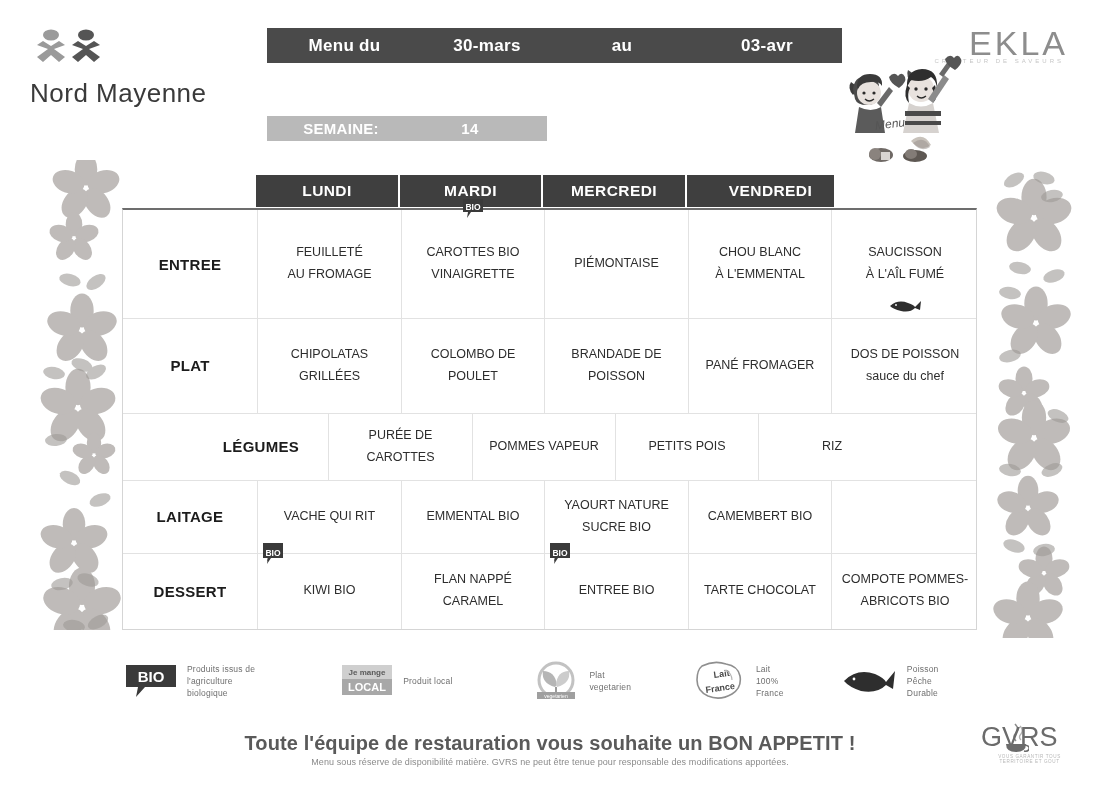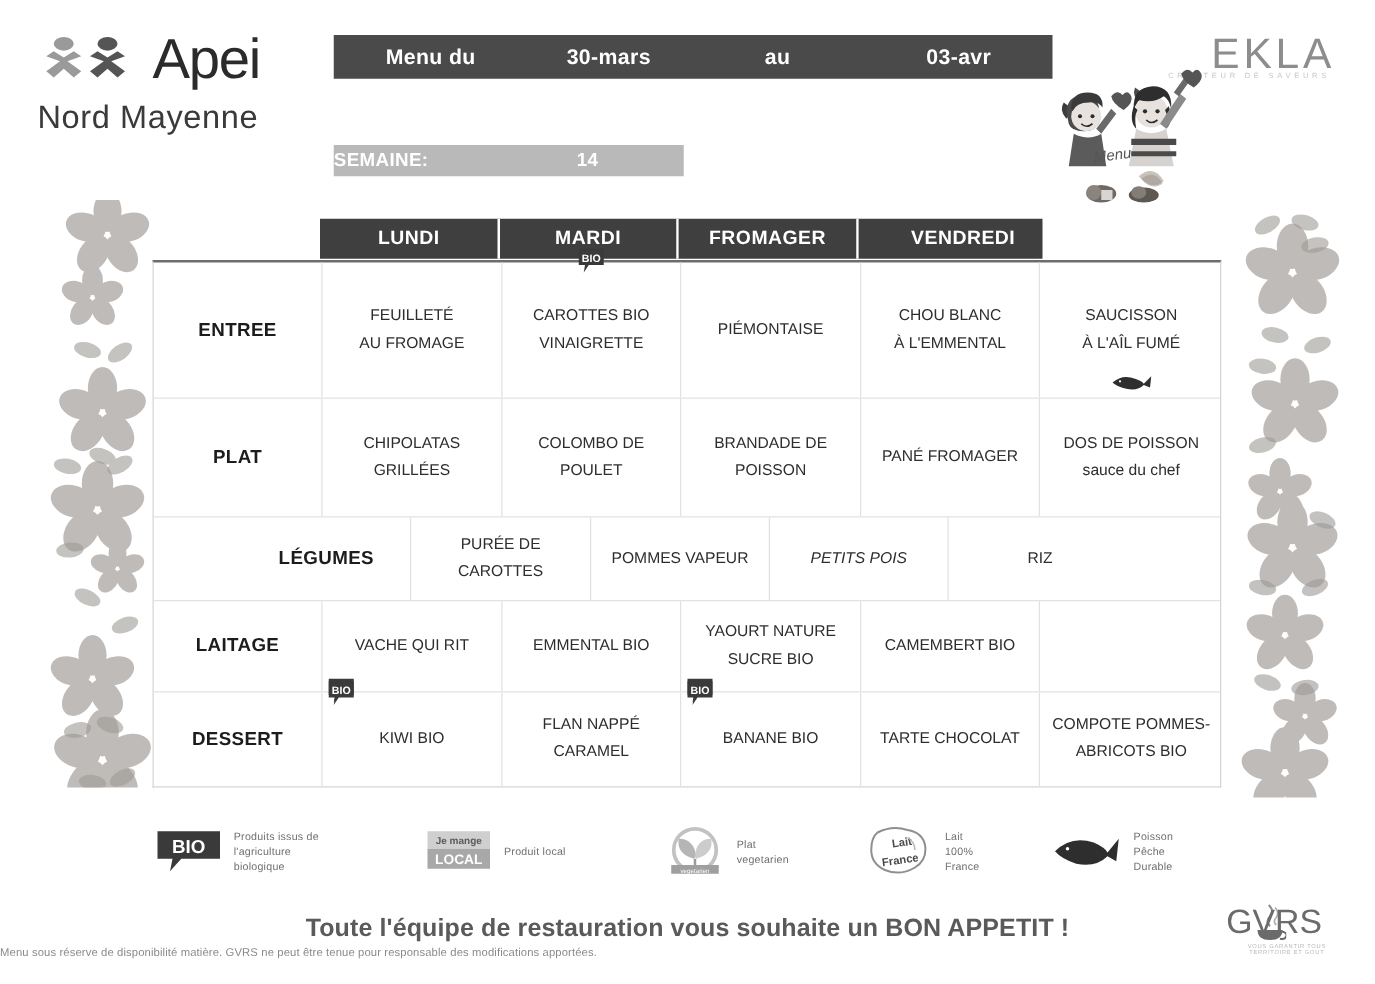--- a/index.html
+++ b/index.html
@@ -36,21 +36,21 @@
   .tb-start  { width: 130px; }
   .tb-au     { width: 140px; }
   .tb-end    { width: 150px; }
 
   .semaine-bar {
     position: absolute; left: 267px; top: 116px; width: 280px; height: 25px;
     background: #b9b9b9; color: #ffffff;
     display: flex; align-items: center;
     font-size: 15px; font-weight: bold; letter-spacing: 0.3px;
   }
-  .semaine-bar .sb-label { width: 148px; text-align: left; }
+  .semaine-bar .sb-label { width: 148px; text-align: center; }
   .semaine-bar .sb-value { width: 110px; text-align: center; }
 
   
   .ekla {
     position: absolute; right: 32px; top: 24px;
     font-size: 34px; letter-spacing: 3px; color: #8d8d8d; font-weight: 300;
   }
   .ekla-sub {
     position: absolute; right: 36px; top: 58px;
     font-size: 6px; letter-spacing: 3px; color: #c6c6c6;
@@ -134,21 +134,21 @@
   .li-5 { width: 150px; }
 
   
   .footer-main {
     position: absolute; left: 0; top: 732px; width: 1100px;
     text-align: center; font-size: 20px; font-weight: bold; color: #5a5a5a;
     letter-spacing: 0.1px;
   }
   .footer-sub {
     position: absolute; left: 0; top: 757px; width: 1100px;
-    font-size: 9px; color: #8a8a8a; letter-spacing: 0.1px;
+    text-align: center; font-size: 9px; color: #8a8a8a; letter-spacing: 0.1px;
   }
   .gvrs { position: absolute; right: 22px; top: 722px; width: 125px; height: 48px; text-align: center; }
   .gvrs-word {
     position: absolute; left: 28px; top: 0px;
     font-size: 27px; font-weight: 300; letter-spacing: 0px; color: #6b6b6b;
   }
   .gvrs-tag {
     position: absolute; left: 28px; top: 32px;
     font-size: 4.6px; color: #b8b8b8; letter-spacing: 0.6px;
   }
@@ -162,21 +162,20 @@
     <svg class="apei-people" viewBox="0 0 82 44">
       <g fill="#9a9a9a">
         <ellipse cx="17" cy="7" rx="8" ry="5.5"></ellipse>
         <path d="M3 17 L14 21 L3 29 L9 34 L17 27 L25 34 L31 29 L20 21 L31 17 L25 13 L17 18 L9 13 Z"></path>
       </g>
       <g fill="#555555">
         <ellipse cx="52" cy="7" rx="8" ry="5.5"></ellipse>
         <path d="M38 17 L49 21 L38 29 L44 34 L52 27 L60 34 L66 29 L55 21 L66 17 L60 13 L52 18 L44 13 Z"></path>
       </g>
     </svg>
-    <div class="apei-name">Apei</div>
     <div class="apei-sub">Nord Mayenne</div>
   </div>
 
   <div class="title-bar">
     <span class="seg tb-menu">Menu du</span>
     <span class="seg tb-start">30-mars</span>
     <span class="seg tb-au">au</span>
     <span class="seg tb-end">03-avr</span>
   </div>
 
@@ -305,21 +304,21 @@
       <use href="#leaf2" transform="translate(74,312) rotate(-22)"></use>
       <use href="#leaf2" transform="translate(36,388) rotate(18)"></use>
       <use href="#leaf2" transform="translate(66,392) rotate(-8)"></use>
     </g>
   </svg>
 
   <div class="menu-table">
     <div class="hdr-row" id="hdr-row">
         <div class="hdr-cell" style="width: 144px;">LUNDI</div>
         <div class="hdr-cell" style="width: 143px;">MARDI</div>
-        <div class="hdr-cell" style="width: 144px;">FROMAGER</div>
+        <div class="hdr-cell" style="width: 144px;">MERCREDI</div>
         <div class="hdr-cell" style="width: 147px;">VENDREDI</div>
       </div>
     <div class="grid" id="grid">
         <div class="row r-entree">
           <div class="row-label">ENTREE</div>
           <div class="cell" style="width: 144px;">
             <span class="txt">FEUILLETÉ
 AU FROMAGE</span>
           </div>
           <div class="cell" style="width: 143px;">
@@ -367,21 +366,21 @@
           </div>
         </div>
         <div class="row r-legumes">
           <div class="row-label">LÉGUMES</div>
           <div class="cell" style="width: 144px;">
             <span class="txt">PURÉE DE CAROTTES</span>
           </div>
           <div class="cell" style="width: 143px;">
             <span class="txt">POMMES VAPEUR</span>
           </div>
-          <div class="cell" style="width: 143px; font-style: italic;">
+          <div class="cell" style="width: 143px;">
             <span class="txt">PETITS POIS</span>
           </div>
           <div class="cell" style="width: 147px;">
             <span class="txt">RIZ</span>
           </div>
         </div>
         <div class="row r-laitage">
           <div class="row-label">LAITAGE</div>
           <div class="cell" style="width: 144px;">
             <span class="txt">VACHE QUI RIT</span>
@@ -414,21 +413,21 @@
             <span class="txt">KIWI BIO</span>
             <span class="badge bio-topleft bio-badge"><svg viewBox="0 0 22 21" width="22" height="21">
                 <path d="M1 1 H21 V14 H9 L5 20 L6 14 H1 Z" fill="#3a3a3a"></path>
                 <text x="11" y="11.5" font-family="Liberation Sans, sans-serif" font-size="8.5" font-weight="bold" fill="#ffffff" text-anchor="middle">BIO</text>
               </svg></span>
           </div>
           <div class="cell" style="width: 143px;">
             <span class="txt">FLAN NAPPÉ CARAMEL</span>
           </div>
           <div class="cell" style="width: 144px;">
-            <span class="txt">BANANE BIO</span>
+            <span class="txt">ENTREE BIO</span>
             <span class="badge bio-topleft bio-badge"><svg viewBox="0 0 22 21" width="22" height="21">
                 <path d="M1 1 H21 V14 H9 L5 20 L6 14 H1 Z" fill="#3a3a3a"></path>
                 <text x="11" y="11.5" font-family="Liberation Sans, sans-serif" font-size="8.5" font-weight="bold" fill="#ffffff" text-anchor="middle">BIO</text>
               </svg></span>
           </div>
           <div class="cell" style="width: 143px;">
             <span class="txt">TARTE CHOCOLAT</span>
           </div>
           <div class="cell" style="width: 147px;">
             <span class="txt">COMPOTE POMMES-

